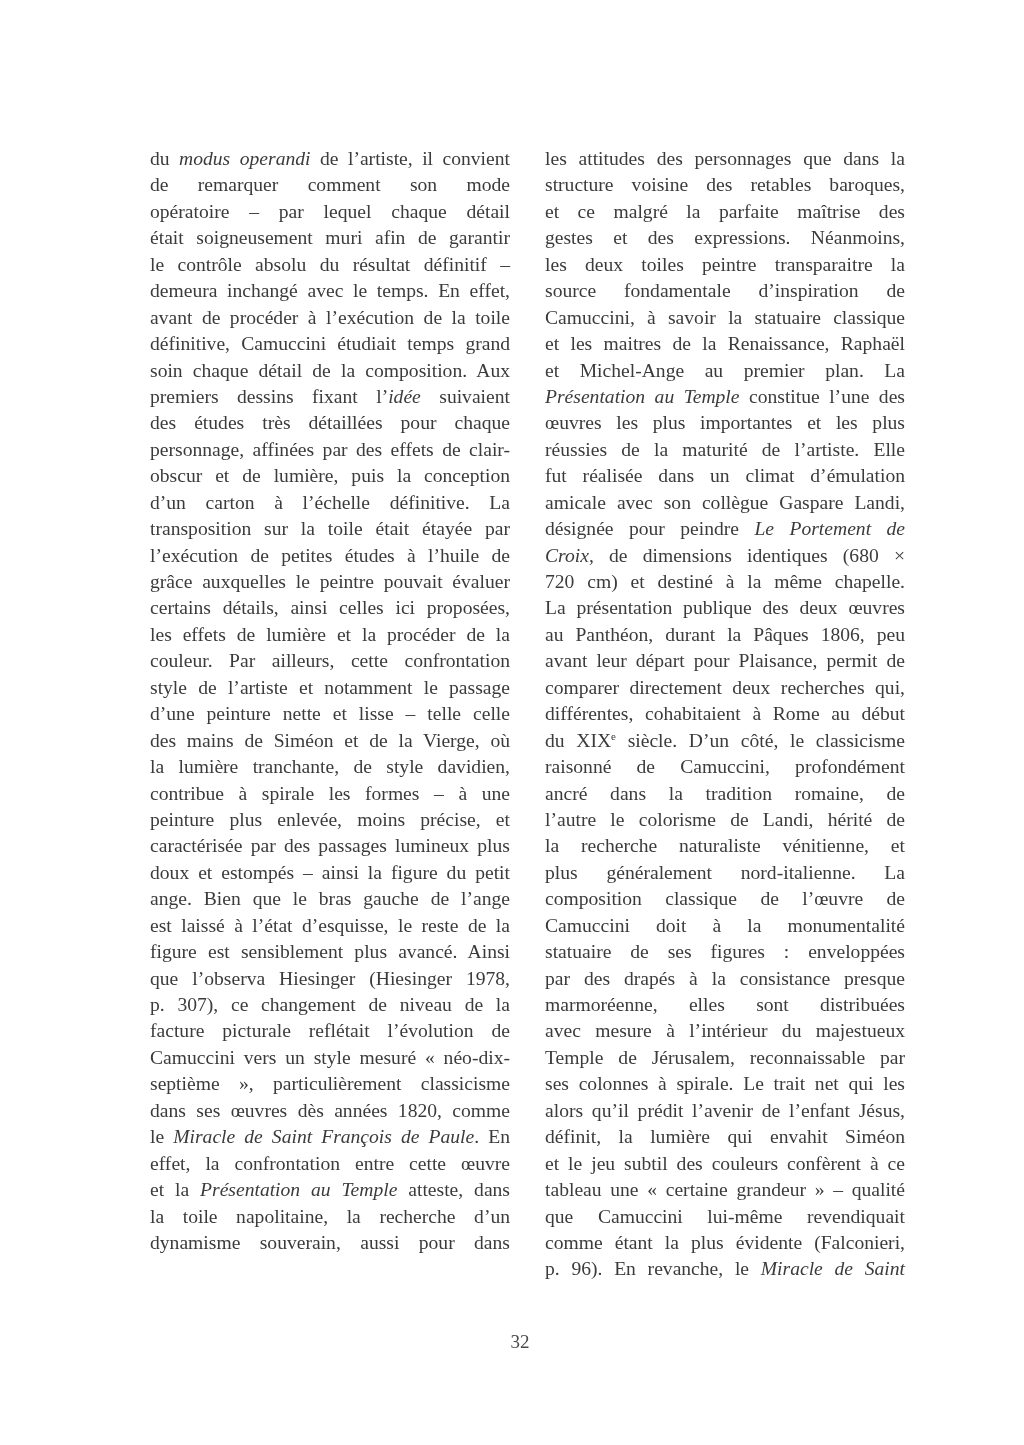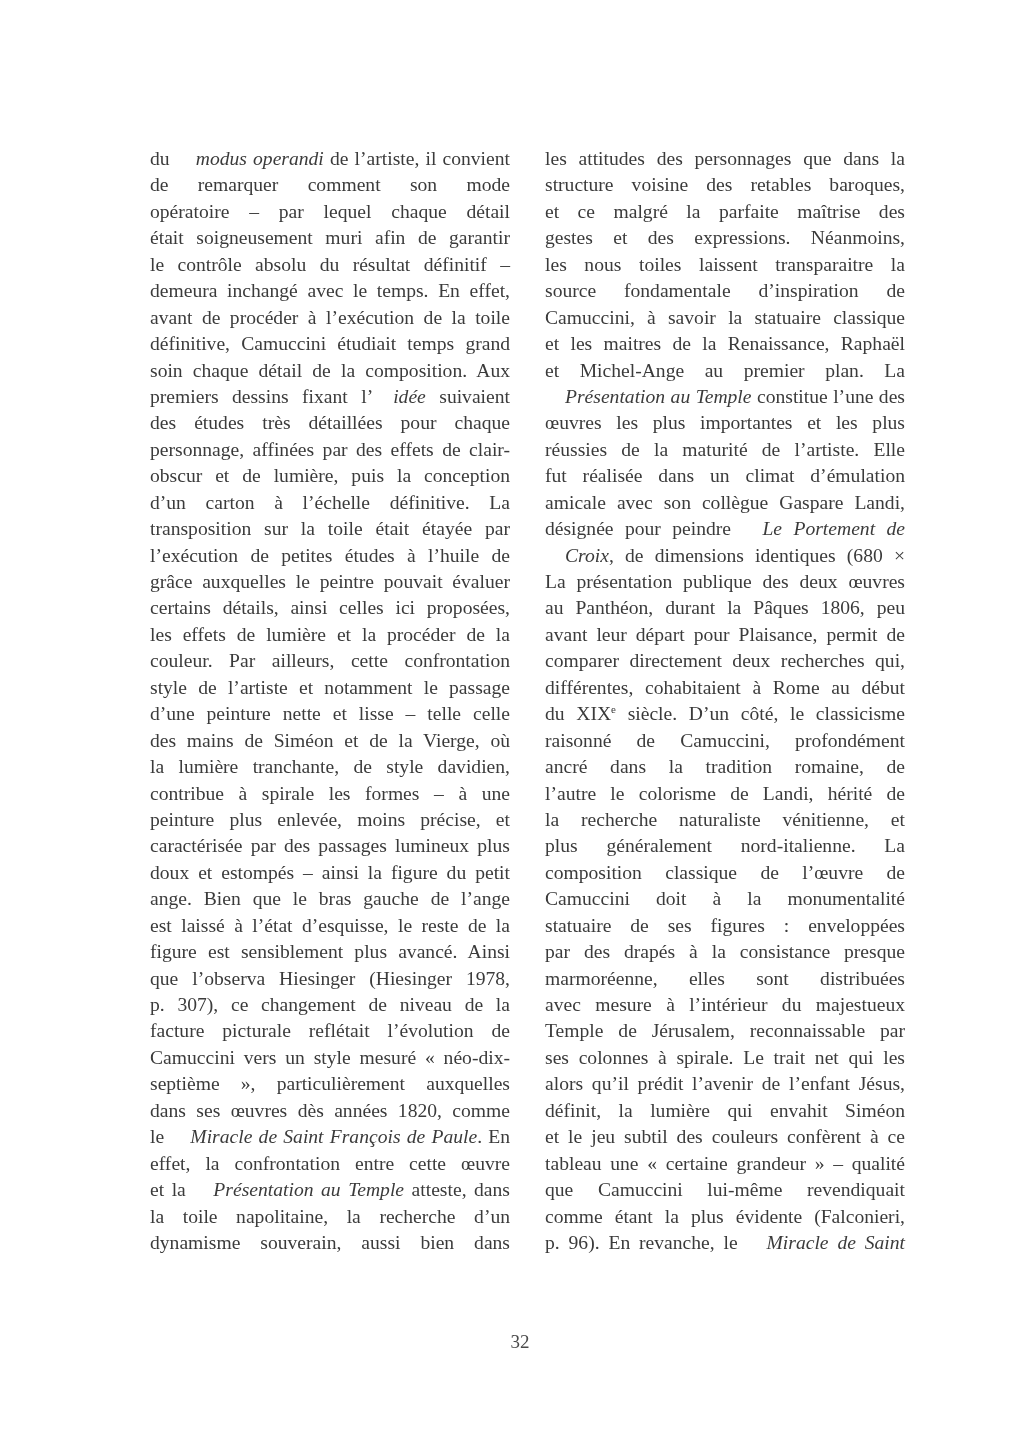--- a/index.html
+++ b/index.html
@@ -33,21 +33,20 @@
       height: 26.45px;
       line-height: 26.45px;
       font-size: 19.6px;
       white-space: nowrap;
       text-align: justify;
       text-align-last: justify;
       letter-spacing: 0;
     }
     .line i, .line em {
       font-style: italic;
-      margin-left: 20px;
     }
     sup.exp {
       font-size: 11px;
       vertical-align: 7px;
       line-height: 0;
     }
     .page-number {
       position: absolute;
       left: 0;
       width: 1024px;
@@ -91,45 +90,46 @@
       <span class="line"><span>peinture plus enlevée, moins précise, et</span></span>
       <span class="line"><span>caractérisée par des passages lumineux plus</span></span>
       <span class="line"><span>doux et estompés  – ainsi la figure du petit</span></span>
       <span class="line"><span>ange. Bien que le bras gauche de l’ange</span></span>
       <span class="line"><span>est laissé à l’état d’esquisse, le reste de la</span></span>
       <span class="line"><span>figure est sensiblement plus avancé. Ainsi</span></span>
       <span class="line"><span>que l’observa Hiesinger (Hiesinger 1978,</span></span>
       <span class="line"><span>p. 307), ce changement de niveau de la</span></span>
       <span class="line"><span>facture picturale reflétait l’évolution de</span></span>
       <span class="line"><span>Camuccini vers un style mesuré « néo-dix-</span></span>
-      <span class="line"><span>septième », particulièrement auxquelles</span></span>
+      <span class="line"><span>septième », particulièrement classicisme</span></span>
       <span class="line"><span>dans ses œuvres dès années 1820, comme</span></span>
       <span class="line"><span>le </span><i>Miracle de Saint François de Paule</i><span>. En</span></span>
       <span class="line"><span>effet, la confrontation entre cette œuvre</span></span>
       <span class="line"><span>et la </span><i>Présentation au Temple</i><span> atteste, dans</span></span>
       <span class="line"><span>la toile napolitaine, la recherche d’un</span></span>
-      <span class="line"><span>dynamisme souverain, aussi bien dans</span></span>
+      <span class="line"><span>dynamisme souverain, aussi pour dans</span></span>
     </div>
   <div class="column right">
       <span class="line"><span>les attitudes des personnages que dans la</span></span>
       <span class="line"><span>structure voisine des retables baroques,</span></span>
       <span class="line"><span>et ce malgré la parfaite maîtrise des</span></span>
       <span class="line"><span>gestes et des expressions. Néanmoins,</span></span>
-      <span class="line"><span>les nous toiles laissent transparaitre la</span></span>
+      <span class="line"><span>les deux toiles peintre transparaitre la</span></span>
       <span class="line"><span>source fondamentale d’inspiration de</span></span>
       <span class="line"><span>Camuccini, à savoir la statuaire classique</span></span>
       <span class="line"><span>et les maitres de la Renaissance, Raphaël</span></span>
       <span class="line"><span>et Michel-Ange au premier plan. La</span></span>
       <span class="line"><i>Présentation au Temple</i><span> constitue l’une des</span></span>
       <span class="line"><span>œuvres les plus importantes et les plus</span></span>
       <span class="line"><span>réussies de la maturité de l’artiste. Elle</span></span>
       <span class="line"><span>fut réalisée dans un climat d’émulation</span></span>
       <span class="line"><span>amicale avec son collègue Gaspare Landi,</span></span>
       <span class="line"><span>désignée pour peindre </span><i>Le Portement de</i></span>
       <span class="line"><i>Croix</i><span>, de dimensions identiques (680 ×</span></span>
+      <span class="line"><span>720 cm) et destiné à la même chapelle.</span></span>
       <span class="line"><span>La présentation publique des deux œuvres</span></span>
       <span class="line"><span>au Panthéon, durant la Pâques 1806, peu</span></span>
       <span class="line"><span>avant leur départ pour Plaisance, permit de</span></span>
       <span class="line"><span>comparer directement deux recherches qui,</span></span>
       <span class="line"><span>différentes, cohabitaient à Rome au début</span></span>
       <span class="line"><span>du XIX</span><sup class="exp">e</sup><span> siècle. D’un côté, le classicisme</span></span>
       <span class="line"><span>raisonné de Camuccini, profondément</span></span>
       <span class="line"><span>ancré dans la tradition romaine, de</span></span>
       <span class="line"><span>l’autre le colorisme de Landi, hérité de</span></span>
       <span class="line"><span>la recherche naturaliste vénitienne, et</span></span>

